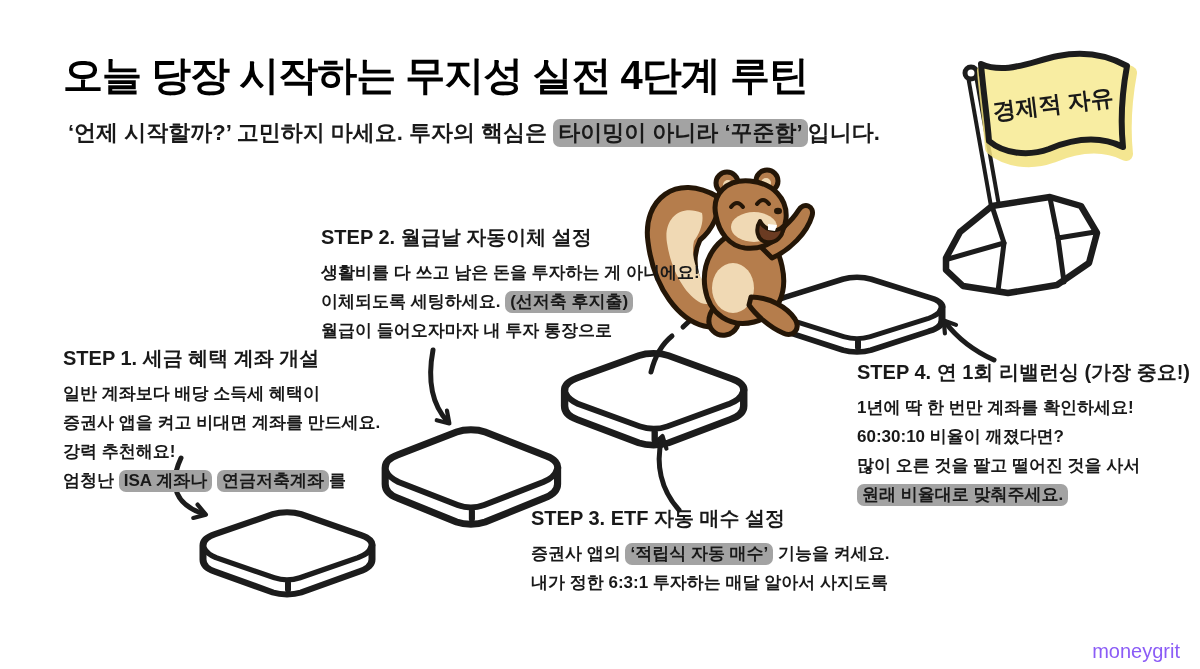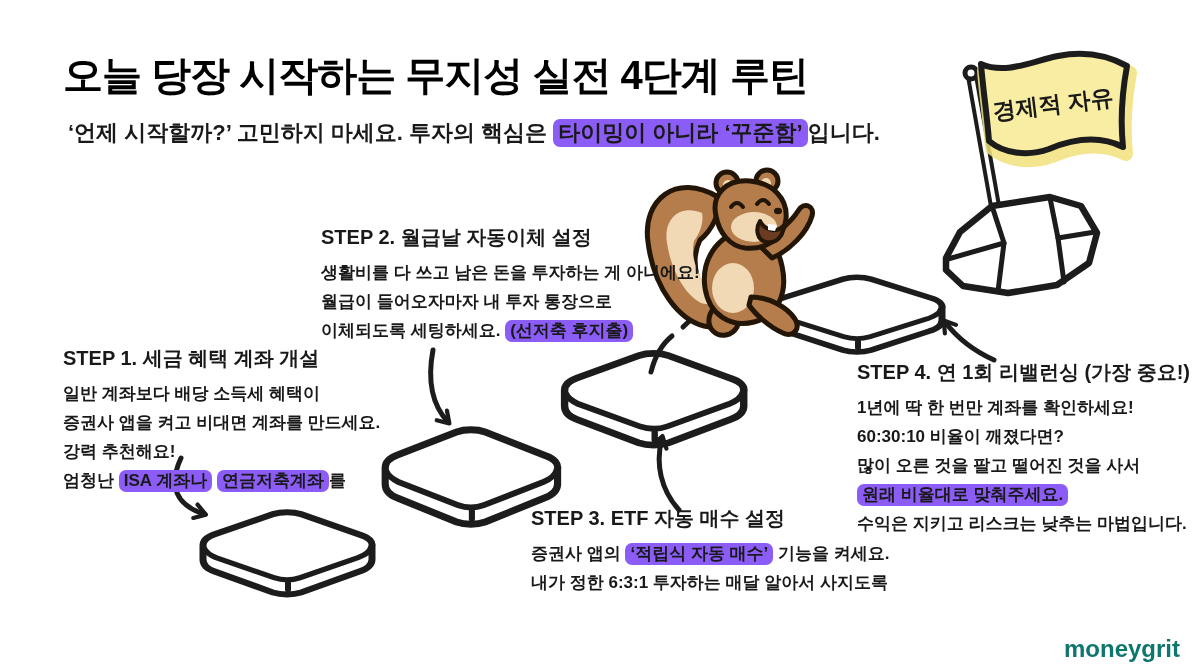--- a/index.html
+++ b/index.html
@@ -6,29 +6,29 @@
   .canvas{
     position:relative;width:1200px;height:669px;margin:0 auto;
     background:#ffffff;overflow:hidden;
     font-family:"Liberation Sans","DejaVu Sans",sans-serif;
     color:#191919;
   }
   .art{position:absolute;left:0;top:0;width:1200px;height:669px;z-index:0;}
   .txt{position:absolute;z-index:2;white-space:nowrap;}
   .title{left:63px;top:48px;font-size:40px;font-weight:800;letter-spacing:-1px;color:#000000;}
   .subtitle{left:68px;top:118px;font-size:22px;font-weight:700;}
-  .hl{background:#8b5cf6;border-radius:7px;padding:1px 5px 2px;margin-top:39px;}
+  .hl{background:#a3a3a3;border-radius:7px;padding:1px 5px 2px;margin-top:39px;}
   .step{line-height:1;}
   .step .head{font-size:20px;font-weight:800;margin:0 0 11px 0;}
   .step .ln{font-size:17px;font-weight:600;line-height:29px;}
   .step1{left:63px;top:348px;}
   .step2{left:321px;top:227px;}
   .step3{left:531px;top:508px;}
   .step4{left:857px;top:362px;}
-  .watermark{right:20px;bottom:6px;left:auto;font-size:24px;font-weight:700;color:#0f766e;}
+  .watermark{right:20px;bottom:6px;left:auto;font-size:20px;font-weight:400;color:#8b5cf6;}
   
   .fillink{fill:#ffffff;stroke:#1c1c1c;stroke-width:7;stroke-linejoin:round;}
   .ink{fill:none;stroke:#1c1c1c;stroke-width:6;stroke-linecap:round;stroke-linejoin:round;}
   .thin{stroke-width:5;}
   .flagtext{font-family:"Liberation Sans","DejaVu Sans",sans-serif;font-size:23px;font-weight:800;fill:#191919;}
 </style>
 </head>
 <body>
 
 <div class="canvas">
@@ -110,33 +110,32 @@
     <div class="head">STEP 1. 세금 혜택 계좌 개설</div>
     <div class="ln">일반 계좌보다 배당 소득세 혜택이</div>
     <div class="ln">증권사 앱을 켜고 비대면 계좌를 만드세요.</div>
     <div class="ln">강력 추천해요!</div>
     <div class="ln"><span>엄청난 </span><span class="hl">ISA 계좌나</span><span> </span><span class="hl">연금저축계좌</span><span>를</span></div>
   </div>
 
   <div class="txt step step2">
     <div class="head">STEP 2. 월급날 자동이체 설정</div>
     <div class="ln">생활비를 다 쓰고 남은 돈을 투자하는 게 아니에요!</div>
+    <div class="ln"><span>이체되도록 세팅하세요. </span><span class="hl">(선저축 후지출)</span></div>
     <div class="ln">월급이 들어오자마자 내 투자 통장으로</div>
-    <div class="ln"><span>이체되도록 세팅하세요. </span><span class="hl">(선저축 후지출)</span></div>
   </div>
 
   <div class="txt step step3">
     <div class="head">STEP 3. ETF 자동 매수 설정</div>
     <div class="ln"><span>증권사 앱의 </span><span class="hl">‘적립식 자동 매수’</span><span> 기능을 켜세요.</span></div>
     <div class="ln">내가 정한 6:3:1 투자하는 매달 알아서 사지도록</div>
   </div>
 
   <div class="txt step step4">
     <div class="head">STEP 4. 연 1회 리밸런싱 (가장 중요!)</div>
     <div class="ln">1년에 딱 한 번만 계좌를 확인하세요!</div>
     <div class="ln">60:30:10 비율이 깨졌다면?</div>
     <div class="ln">많이 오른 것을 팔고 떨어진 것을 사서</div>
     <div class="ln"><span class="hl">원래 비율대로 맞춰주세요.</span></div>
-    <div class="ln">수익은 지키고 리스크는 낮추는 마법입니다.</div>
   </div>
 
   <div class="txt watermark">moneygrit</div>
 </div>
 
 </body></html>

